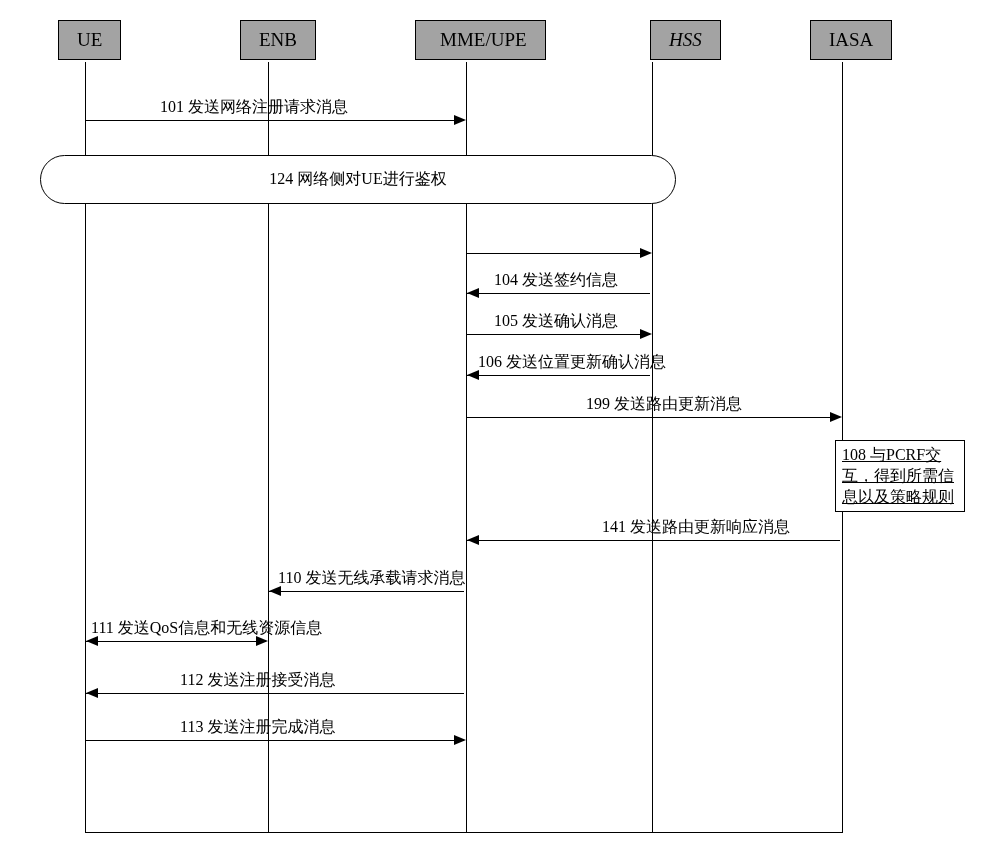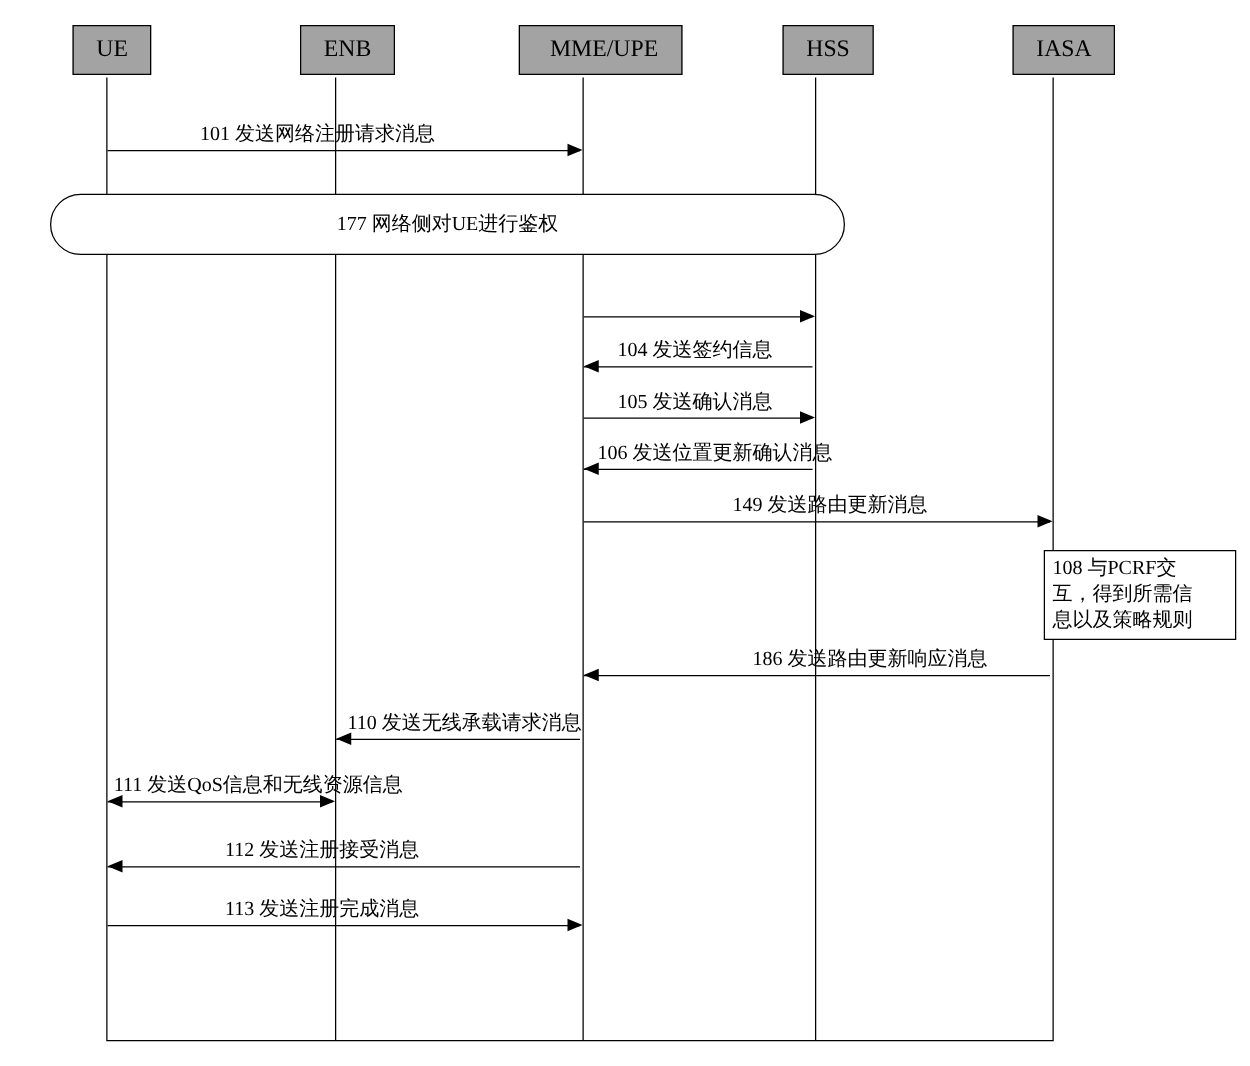--- a/index.html
+++ b/index.html
@@ -93,57 +93,57 @@
   }
 </style>
 </head>
 <body>
 
 <div class="diagram">
 
   <div class="participant-box" style="left:28px;">UE</div>
   <div class="participant-box" style="left:210px;">ENB</div>
   <div class="participant-box" style="left:385px;padding-left:24px;">MME/UPE</div>
-  <div class="participant-box" style="left:596px;">HSS</div>
+  <div class="participant-box" style="left:620px;font-style:italic;">HSS</div>
   <div class="participant-box" style="left:780px;">IASA</div>
 
   <div class="lifeline" style="left:55px;"></div>
   <div class="lifeline" style="left:238px;"></div>
   <div class="lifeline" style="left:436px;"></div>
   <div class="lifeline" style="left:622px;"></div>
   <div class="lifeline" style="left:812px;"></div>
 
   <div class="msg-label" style="left:130px; top:77px;">101 发送网络注册请求消息</div>
   <div class="arrow-line" style="left:56px; top:100px; width:378px;"></div>
   <div class="arrow-head-right" style="left:424px; top:95px;"></div>
 
-  <div class="oval-box" style="left:10px; top:135px; width:636px;">177 网络侧对UE进行鉴权</div>
+  <div class="oval-box" style="left:10px; top:135px; width:636px;">124 网络侧对UE进行鉴权</div>
 
   <div class="arrow-line" style="left:437px; top:233px; width:183px;"></div>
   <div class="arrow-head-right" style="left:610px; top:228px;"></div>
 
   <div class="msg-label" style="left:464px; top:250px;">104 发送签约信息</div>
   <div class="arrow-line" style="left:437px; top:273px; width:183px;"></div>
   <div class="arrow-head-left" style="left:437px; top:268px;"></div>
 
   <div class="msg-label" style="left:464px; top:291px;">105 发送确认消息</div>
   <div class="arrow-line" style="left:437px; top:314px; width:183px;"></div>
   <div class="arrow-head-right" style="left:610px; top:309px;"></div>
 
   <div class="msg-label" style="left:448px; top:332px;">106 发送位置更新确认消息</div>
   <div class="arrow-line" style="left:437px; top:355px; width:183px;"></div>
   <div class="arrow-head-left" style="left:437px; top:350px;"></div>
 
-  <div class="msg-label" style="left:556px; top:374px;">149 发送路由更新消息</div>
+  <div class="msg-label" style="left:556px; top:374px;">199 发送路由更新消息</div>
   <div class="arrow-line" style="left:437px; top:397px; width:373px;"></div>
   <div class="arrow-head-right" style="left:800px; top:392px;"></div>
 
-  <div class="note-box" style="left:805px; top:420px; width:154px;">108 与PCRF交<br>互，得到所需信<br>息以及策略规则</div>
+  <div class="note-box" style="left:805px; top:420px; width:130px;text-decoration:underline;">108 与PCRF交<br>互，得到所需信<br>息以及策略规则</div>
 
-  <div class="msg-label" style="left:572px; top:497px;">186 发送路由更新响应消息</div>
+  <div class="msg-label" style="left:572px; top:497px;">141 发送路由更新响应消息</div>
   <div class="arrow-line" style="left:437px; top:520px; width:373px;"></div>
   <div class="arrow-head-left" style="left:437px; top:515px;"></div>
 
   <div class="msg-label" style="left:248px; top:548px;">110 发送无线承载请求消息</div>
   <div class="arrow-line" style="left:239px; top:571px; width:195px;"></div>
   <div class="arrow-head-left" style="left:239px; top:566px;"></div>
 
   <div class="msg-label" style="left:61px; top:598px;">111 发送QoS信息和无线资源信息</div>
   <div class="arrow-line" style="left:56px; top:621px; width:180px;"></div>
   <div class="arrow-head-left" style="left:56px;  top:616px;"></div>

